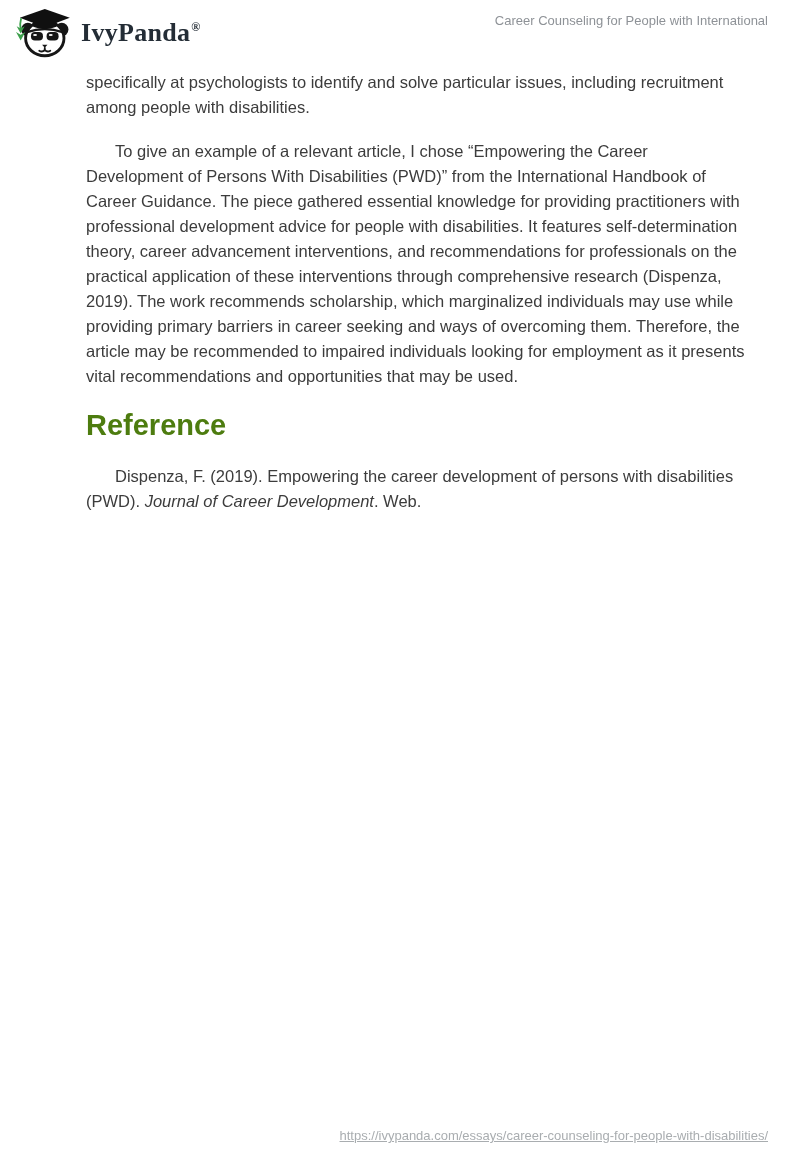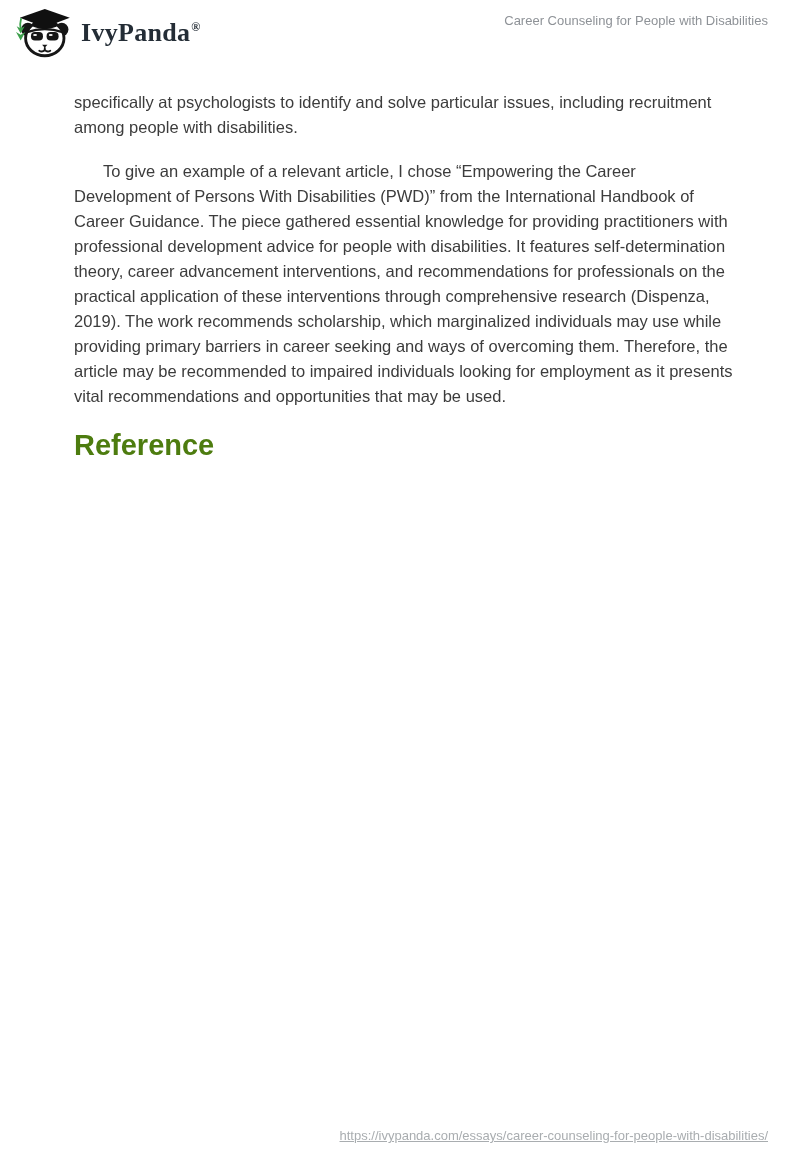--- a/index.html
+++ b/index.html
@@ -48,26 +48,25 @@
     right: 32px;
     font-size: 13px;
     line-height: 16px;
     color: #8e9297;
   }
 
   
   .content {
     position: absolute;
     top: 70px;
-    left: 74px;
+    left: 86px;
     width: 662px;
     font-size: 16.5px;
     line-height: 25px;
     color: #3c3c3c;
-    margin-top: 20px;
   }
   .content p { margin: 0 0 19px 0; }
   .content p.indented { text-indent: 29px; }
   .reference-heading {
     font-size: 29px;
     line-height: 34px;
     font-weight: bold;
     color: #4d7c0f;
     margin: 14px 0 22px 0;
   }
@@ -114,23 +113,24 @@
 
         <path d="M7.5 11.5 q-1.8 7 -0.6 12.5" fill="none" stroke="#3da04c" stroke-width="2"></path>
 
         <path d="M7 28.5 L2.5 20.5 L7 23 L11.5 20.5 Z" fill="#3da04c"></path>
         <path d="M7 36.5 L1.8 27 L7 30 L12.2 27 Z" fill="#3da04c"></path>
       </svg>
     </span>
     <span class="brand-text"><span>IvyPanda</span><sup class="brand-reg">®</sup></span>
   </div>
 
-  <div class="doc-title">Career Counseling for People with Disabilities</div>
+  <div class="doc-title">Career Counseling for People with International</div>
 
   <div class="content">
     <p>specifically at psychologists to identify and solve particular issues, including recruitment among people with disabilities.</p>
     <p class="indented">To give an example of a relevant article, I chose “Empowering the Career Development of Persons With Disabilities (PWD)” from the International Handbook of Career Guidance. The piece gathered essential knowledge for providing practitioners with professional development advice for people with disabilities. It features self-determination theory, career advancement interventions, and recommendations for professionals on the practical application of these interventions through comprehensive research (Dispenza, 2019). The work recommends scholarship, which marginalized individuals may use while providing primary barriers in career seeking and ways of overcoming them. Therefore, the article may be recommended to impaired individuals looking for employment as it presents vital recommendations and opportunities that may be used.</p>
     <h1 class="reference-heading">Reference</h1>
+    <p class="indented citation"><span>Dispenza, F. (2019). Empowering the career development of persons with disabilities (PWD). </span><em>Journal of Career Development</em><span>. Web.</span></p>
   </div>
 
   <div class="footer-url">https://ivypanda.com/essays/career-counseling-for-people-with-disabilities/</div>
 
 </div>
 
 </body></html>

